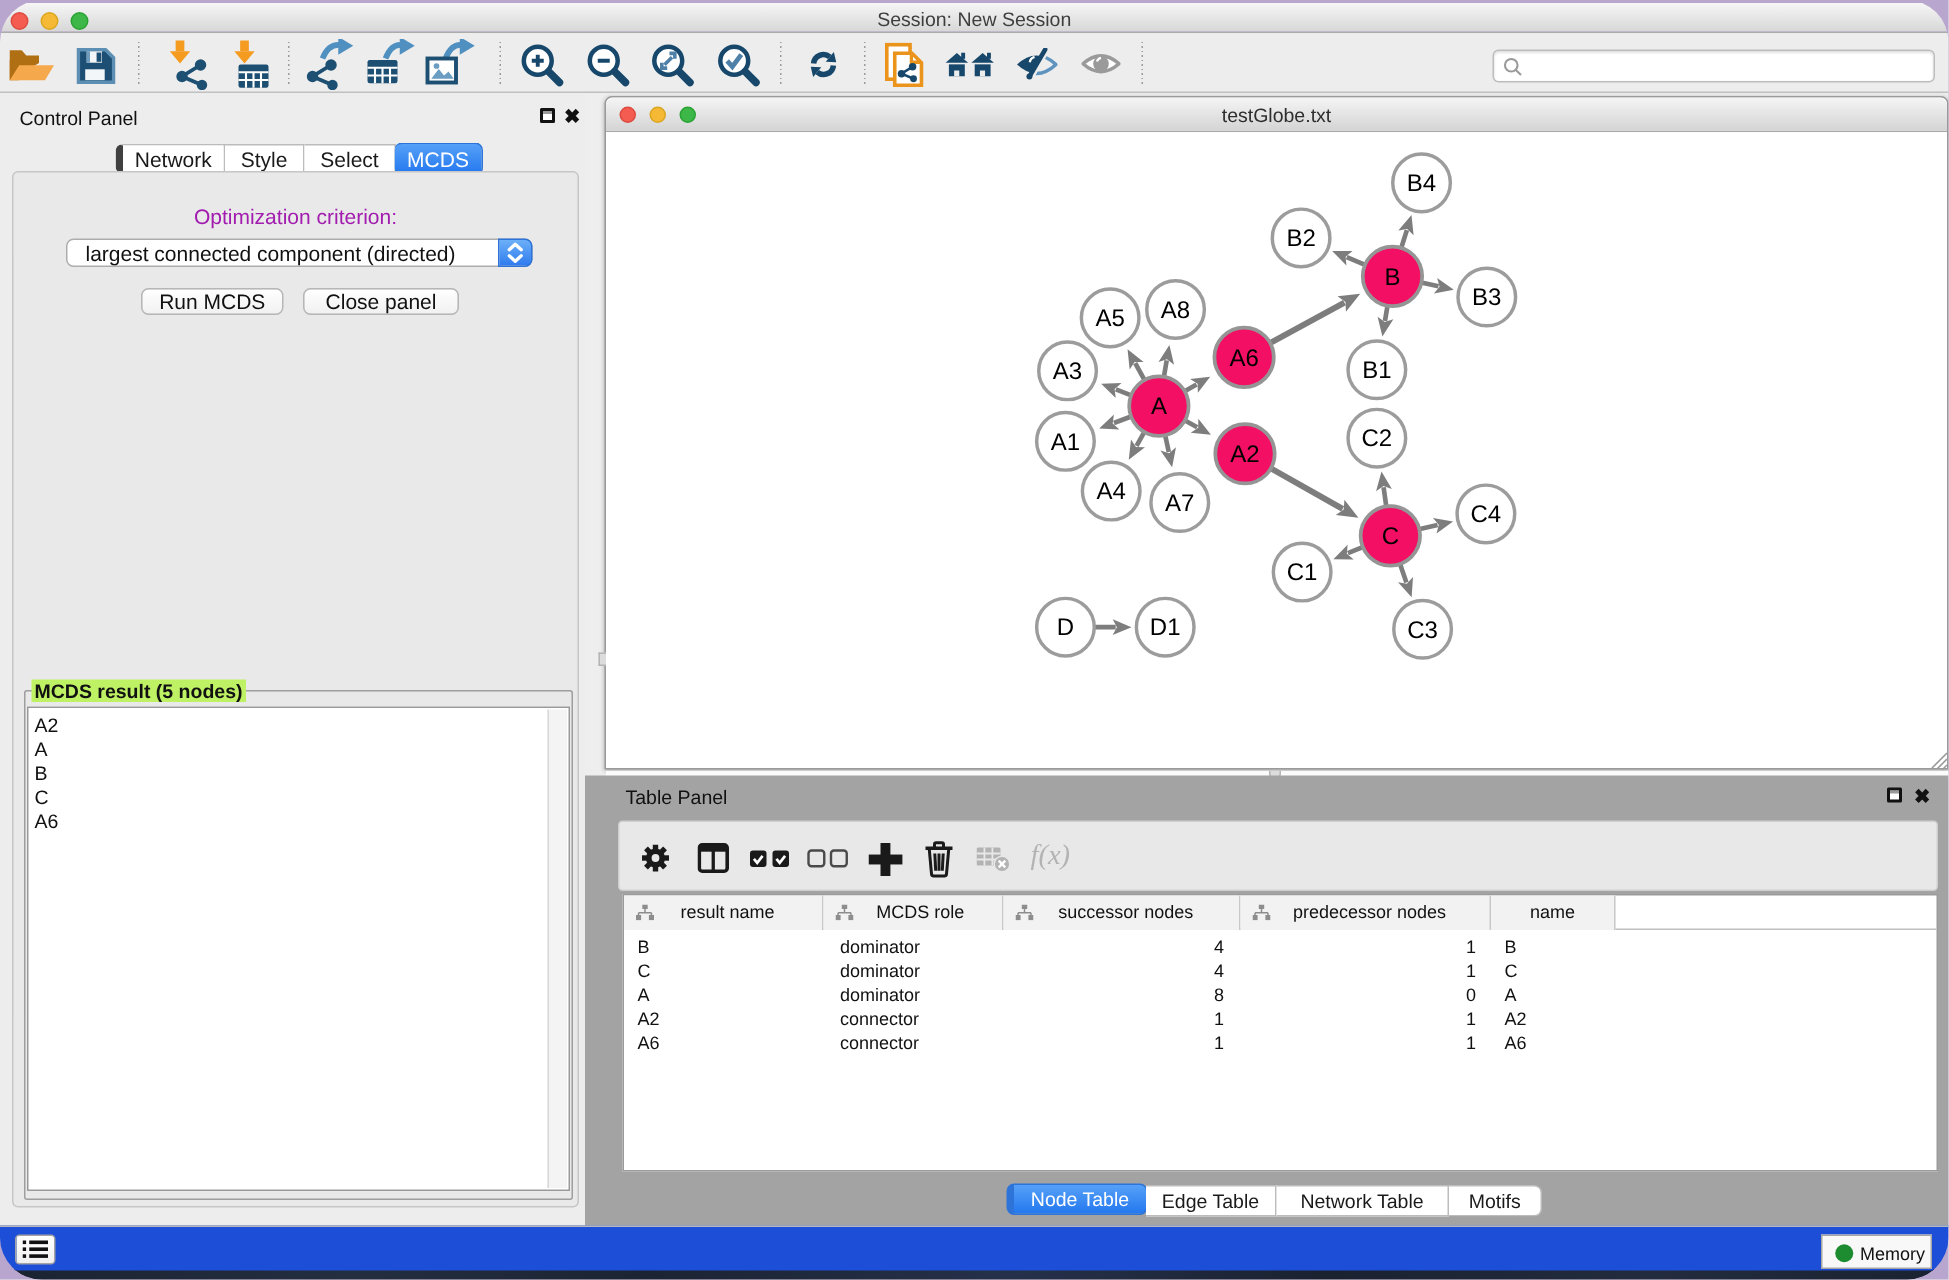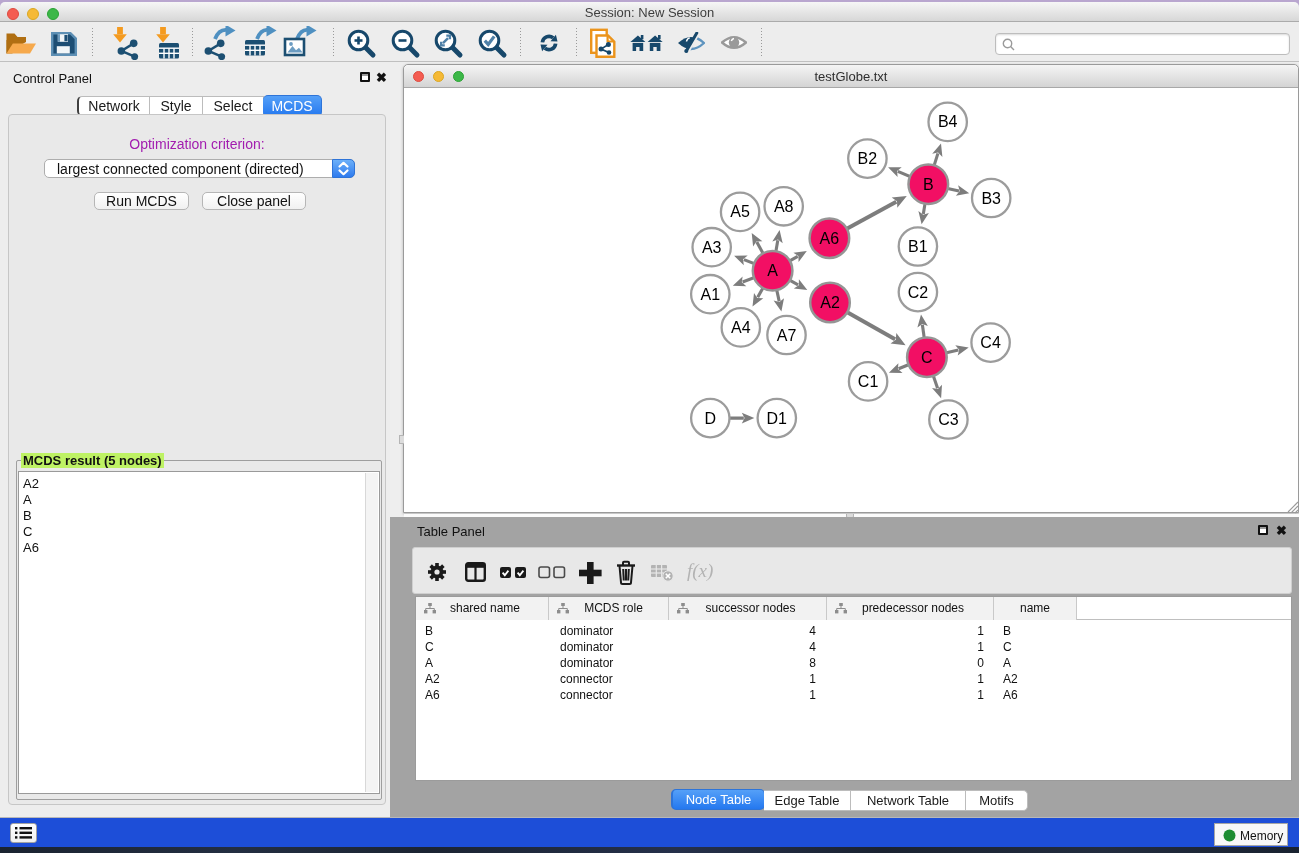--- a/index.html
+++ b/index.html
@@ -1,18 +1,18 @@
 <!DOCTYPE html>
 <html><head>
 <meta charset="utf-8">
 <style>
   * { margin:0; padding:0; box-sizing:border-box; }
   html,body { width:1299px; height:853px; overflow:hidden; }
   body { font-family:"Liberation Sans", sans-serif; background:#b9a6cf; }
-  #page { position:relative; width:1299px; height:853px; overflow:hidden; }
+  #page { position:relative; width:1299px; height:853px; overflow:hidden;border-radius:28px; }
   .abs { position:absolute; }
 
   
   #desk-bottom { left:0; top:846px; width:1299px; height:7px;
     background:#1c2533;
     background-image:linear-gradient(90deg,#1a2330 0%,#232e41 18%,#1b2432 33%,#25304a 52%,#1a2230 68%,#222c3e 85%,#192230 100%);
   }
 
   
   #titlebar { left:0; top:2px; width:1299px; height:20px;
@@ -41,21 +41,21 @@
   
   #cpanel { left:0; top:0; width:390px; height:755px; background:#ededed; }
   .ptitle { font-size:13px; color:#111; }
   .winbtn-sq { position:absolute; width:10px; height:10px; border:2px solid #111; background:#fff;
     border-radius:1px; box-shadow:inset 0 2px 0 #9a9a9a; }
   .winbtn-x { position:absolute; font-size:13px; font-weight:bold; color:#111; line-height:10px; }
 
   .tabs-top { position:absolute; left:77px; top:34px; height:20px; display:flex; }
   .tab { height:20px; border:1px solid #bcbcbc; border-left:none; background:#fff;
     font-size:14px; color:#1a1a1a; text-align:center; line-height:19px; }
-  .tab.first { border-left:2px solid #404040; border-radius:5px 0 0 5px; }
+  .tab.first { border-left:5px solid #404040; border-radius:5px 0 0 5px; }
   .tab.sel { background:linear-gradient(#55a0f8,#2478ef); color:#fff; border-color:#2e74d8;
     border-radius:5px; margin:-1px -1px; height:22px; line-height:21px; }
 
   #cp-content { position:absolute; left:8px; top:52px; width:378px; height:691px;
     background:#e9e9e9; border:1px solid #c6c6c6; border-radius:4px; }
 
   .combo { position:absolute; background:#fff; border:1px solid #adadad; border-radius:5px;
     font-size:14px; color:#111; }
   .combo .spin { position:absolute; right:-1px; top:-1px; width:23px; height:19px;
     background:linear-gradient(#6cb0f9,#2f7bee); border-radius:0 5px 5px 0;
@@ -482,21 +482,21 @@
                   <rect x="0" y="7" width="3.4" height="3.4"></rect>
                   <rect x="8.6" y="7" width="3.4" height="3.4"></rect>
                 </g>
                 <g stroke="#8d8d8d" stroke-width="1">
                   <line x1="6" y1="3" x2="6" y2="5.5"></line>
                   <line x1="1.7" y1="5.5" x2="10.3" y2="5.5"></line>
                   <line x1="1.7" y1="5.5" x2="1.7" y2="7"></line>
                   <line x1="10.3" y1="5.5" x2="10.3" y2="7"></line>
                 </g>
               </svg>
-              <div style="position:absolute; left:0; right:0; top:4px; text-align:center; padding-left:6px;">shared name</div>
+              <div style="position:absolute; left:0; right:0; top:4px; text-align:center; padding-left:6px;">result name</div>
             </div>
             <div class="th" style="left:133px; width:120px;">
               <svg width="12" height="11" viewBox="0 0 12 11" style="position:absolute; left:8px; top:6px;">
                 <g fill="#8d8d8d">
                   <rect x="4.2" y="0" width="3.6" height="3"></rect>
                   <rect x="0" y="7" width="3.4" height="3.4"></rect>
                   <rect x="8.6" y="7" width="3.4" height="3.4"></rect>
                 </g>
                 <g stroke="#8d8d8d" stroke-width="1">
                   <line x1="6" y1="3" x2="6" y2="5.5"></line>

